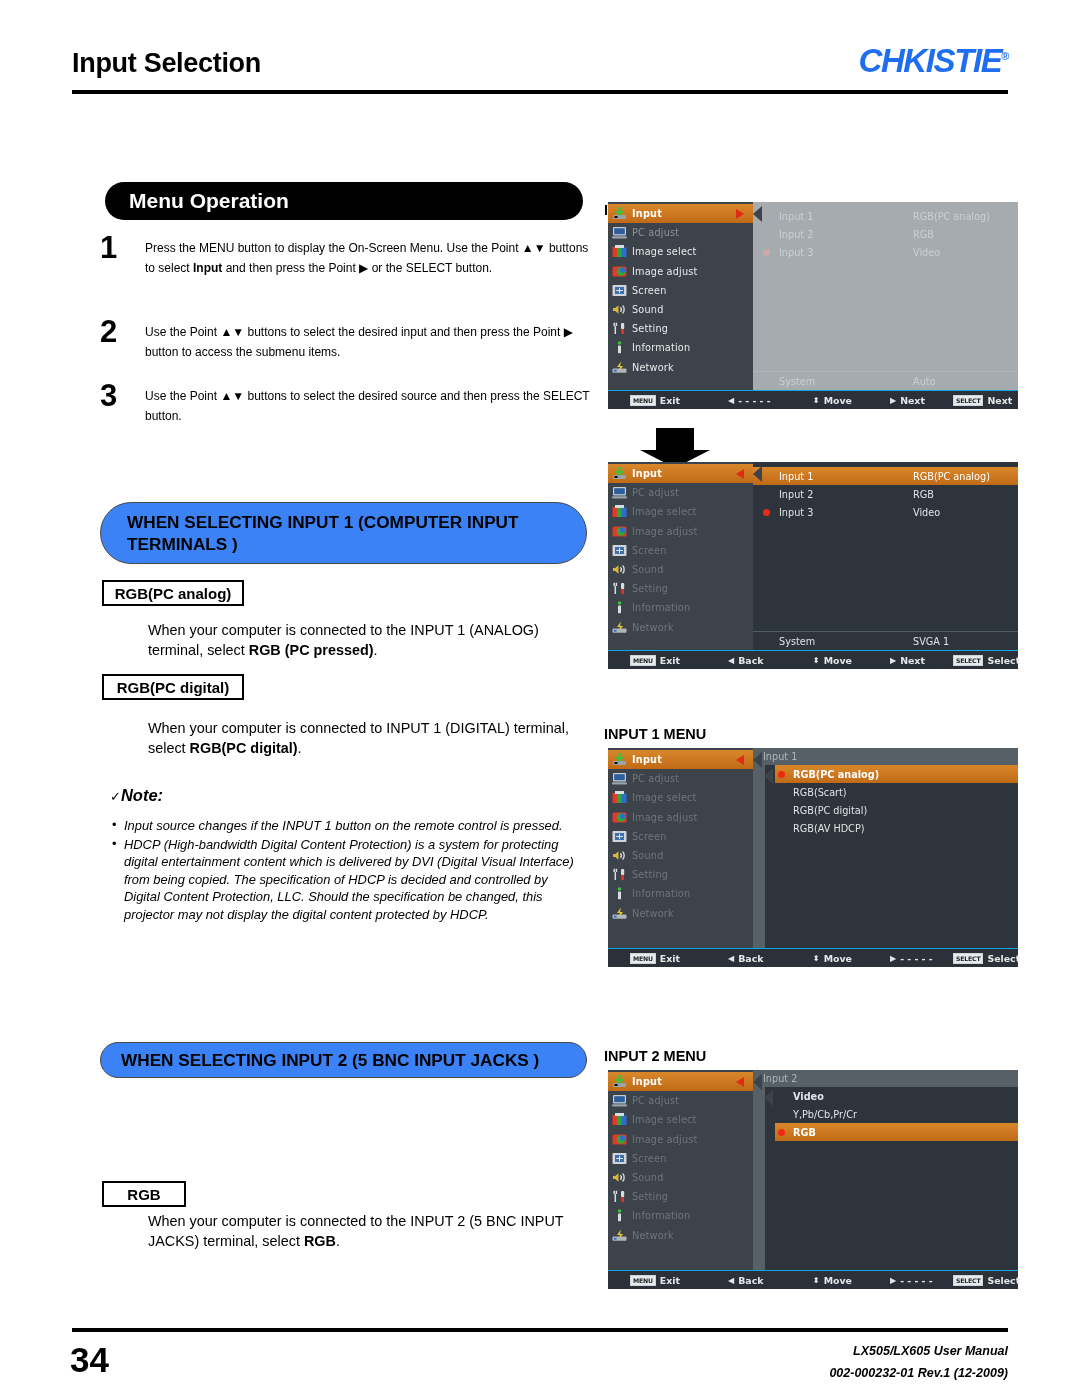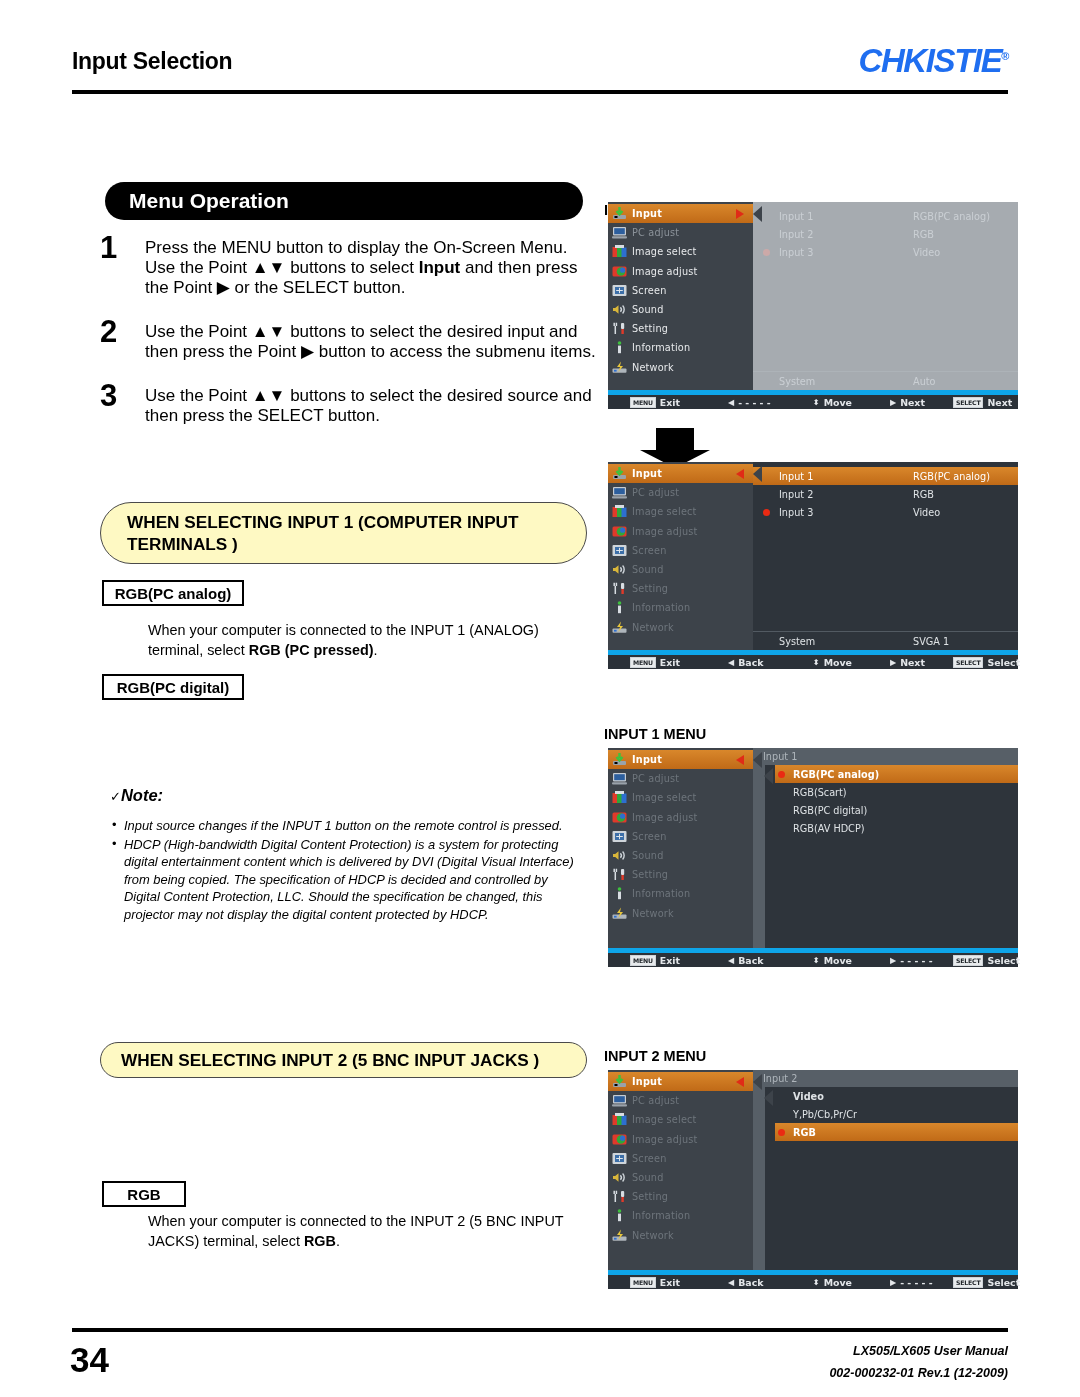--- a/index.html
+++ b/index.html
@@ -8,21 +8,21 @@
     background: #ffffff;
     font-family: "Liberation Sans", sans-serif;
     position: relative;
     overflow: hidden;
   }
   .page { position: absolute; inset: 0; }
 
   
   .hdr-title {
     position: absolute; left: 72px; top: 48px;
-    font-size: 23px; font-weight: bold; color: #000;
+    font-size: 27px; font-weight: bold; color: #000;
     letter-spacing: -0.3px;
   }
   .logo {
     position: absolute; right: 72px; top: 42px;
     font-size: 33px; font-weight: bold; font-style: italic;
     color: #1f6ef0; letter-spacing: -1.4px;
     font-family: "Liberation Sans", sans-serif;
   }
   .logo .reg { font-size: 11px; vertical-align: super; font-style: normal; }
   .hdr-rule {
@@ -47,30 +47,30 @@
     color: #fff; font-size: 21px; font-weight: bold;
   }
 
   
   .step { position: absolute; left: 100px; width: 500px; }
   .step .num {
     position: absolute; left: 0; top: -8px;
     font-size: 31px; font-weight: bold; color: #000;
   }
   .step .txt {
-    margin-left: 45px; font-size: 17px; line-height: 20px; color: #000;
+    margin-left: 45px; font-size: 12px; line-height: 20px; color: #000;
   }
   .step .txt b { font-weight: bold; }
   #step1 { top: 238px; }
   #step2 { top: 322px; }
   #step3 { top: 386px; }
 
   
   .oval {
-    position: absolute; background: #fef9c3;
+    position: absolute; background: #3b82f6;
     border: 1.5px solid #4a4a4a; border-radius: 500px;
     display: flex; align-items: center;
     font-weight: bold; color: #000;
   }
   #oval-input1 {
     left: 100px; top: 502px; width: 487px; height: 62px;
     padding: 0 26px; font-size: 17.2px; line-height: 22px;
   }
   #oval-input2 {
     left: 100px; top: 1042px; width: 487px; height: 36px;
@@ -201,21 +201,21 @@
 
   
   .notch {
     position: absolute; z-index: 5; width: 0; height: 0;
     border-top: 8px solid transparent; border-bottom: 8px solid transparent;
     border-right: 9px solid #3d434a;
   }
 
   
   .osd-nav {
-    height: 19px; background: #2b3138; border-top: 5px solid #0ea5e9;
+    height: 19px; background: #2b3138; border-top: 1px solid #0ea5e9;
     display: flex; align-items: center; position: relative;
     font-size: 9.4px; color: #e4e7ea; font-weight: bold;
   }
   .osd-nav .cell { position: absolute; display: flex; align-items: center; gap: 4px; }
   .key {
     border: 1px solid #cfd4d8; background: #e7eaec; color: #1d2227;
     font-size: 6.2px; font-weight: bold; padding: 0 2px; line-height: 9px;
     letter-spacing: -0.2px;
   }
   .nv1 { left: 22px; } .nv2 { left: 120px; } .nv3 { left: 205px; }
@@ -263,20 +263,21 @@
   </div>
   <div class="step" id="step3">
     <div class="num">3</div>
     <div class="txt">Use the Point ▲▼ buttons to select the desired source and then press the SELECT button.</div>
   </div>
 
   <div class="oval" id="oval-input1">WHEN SELECTING INPUT 1 (COMPUTER INPUT TERMINALS )</div>
   <div class="boxlabel" id="bx-analog">RGB(PC analog)</div>
   <div class="para" id="p-analog">When your computer is connected to the INPUT 1 (ANALOG) terminal, select <b>RGB (PC pressed)</b>.</div>
   <div class="boxlabel" id="bx-digital">RGB(PC digital)</div>
+  <div class="para" id="p-digital">When your computer is connected to INPUT 1 (DIGITAL) terminal, select <b>RGB(PC digital)</b>.</div>
 
   <div class="note-wrap">
     <div class="note-title"><span class="chk">✓</span><span>Note:</span></div>
     <ul class="note-list">
       <li>Input source changes if the INPUT 1 button on the remote control is pressed.</li>
       <li>HDCP (High-bandwidth Digital Content Protection) is a system for protecting digital entertainment content which is delivered by DVI (Digital Visual Interface) from being copied. The specification of HDCP is decided and controlled by Digital Content Protection, LLC. Should the specification be changed, this projector may not display the digital content protected by HDCP.</li>
     </ul>
   </div>
 
   <div class="oval" id="oval-input2">WHEN SELECTING INPUT 2 (5 BNC INPUT JACKS )</div>

